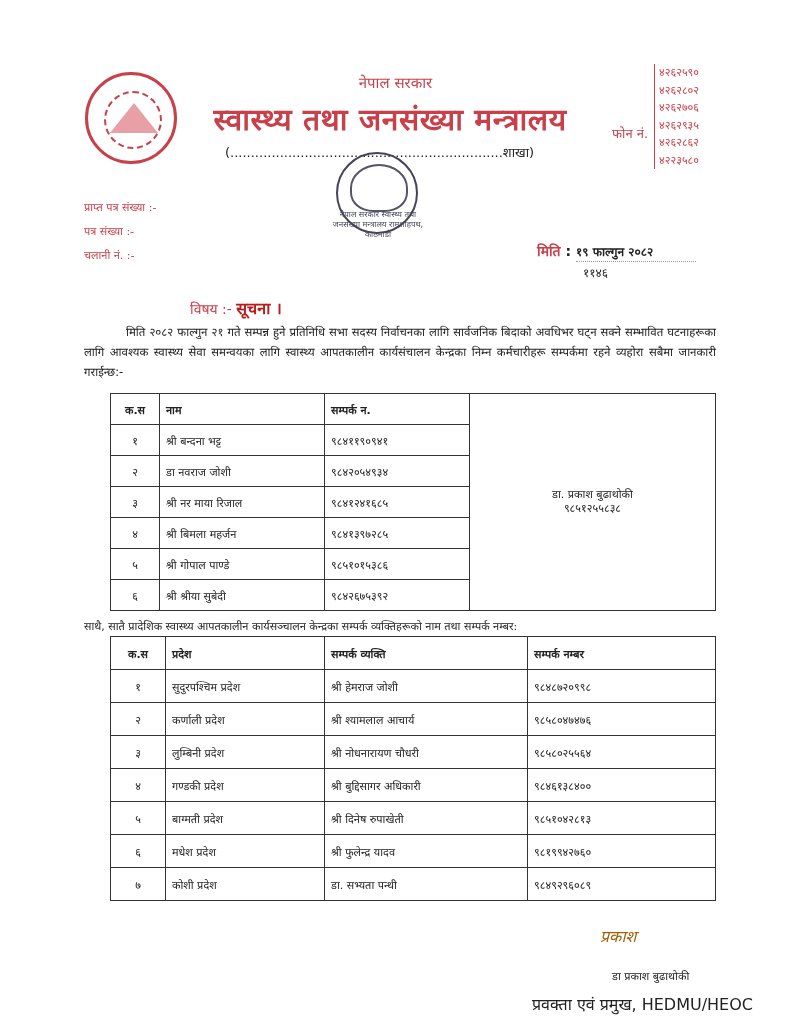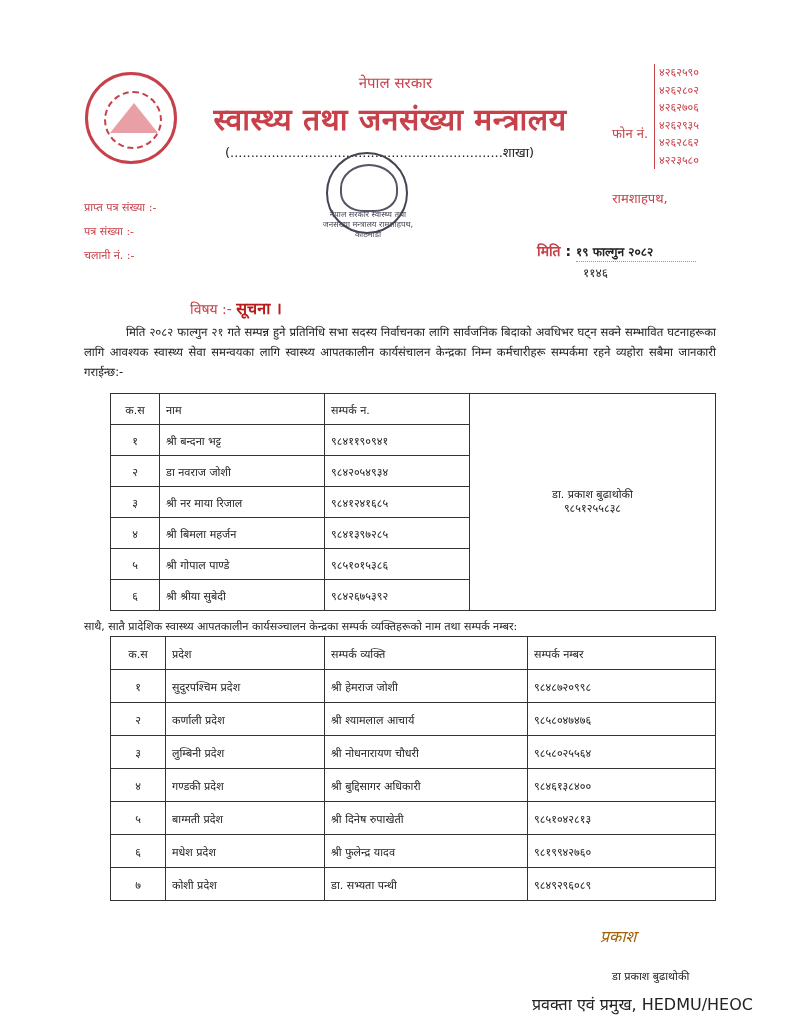--- a/index.html
+++ b/index.html
@@ -2,39 +2,39 @@
 <html><head>
 <meta charset="utf-8">
 <style>
   html,body{margin:0;padding:0;background:#fff;}
   body{width:791px;height:1024px;position:relative;overflow:hidden;font-family:"DejaVu Sans",sans-serif;color:#222;}
   .red{color:#c8404a;}
   .abs{position:absolute;}
   .emblem{left:85px;top:72px;width:92px;height:92px;border-radius:50%;border:3px solid #c8404a;box-sizing:border-box;}
   .emblem-inner{position:absolute;left:16px;top:16px;width:54px;height:54px;border-radius:50%;border:2px dashed #c8404a;}
   .emblem-mtn{position:absolute;left:22px;top:28px;width:0;height:0;border-left:24px solid transparent;border-right:24px solid transparent;border-bottom:30px solid #e8a0a6;}
-  .stamp{left:326px;top:152px;width:82px;height:82px;border-radius:50%;border:2px solid #445;box-sizing:border-box;}
+  .stamp{left:336px;top:152px;width:82px;height:82px;border-radius:50%;border:2px solid #445;box-sizing:border-box;}
   .stamp-inner{position:absolute;left:12px;top:10px;width:54px;height:44px;border-radius:50% 50% 40% 40%;border:2px solid #556;}
   .stamp-text{position:absolute;left:-10px;top:56px;width:100px;text-align:center;font-size:8px;color:#445;line-height:10px;}
   .gov{left:0;width:791px;top:72px;text-align:center;font-size:15px;}
   .ministry{left:150px;width:480px;top:98px;text-align:center;font-size:30px;font-weight:bold;letter-spacing:0.5px;}
   .branch{left:225px;top:143px;font-size:13px;}
   .phone-label{left:612px;top:124px;font-size:13px;}
   .phones{left:654px;top:64px;border-left:1.5px solid #c8404a;padding-left:4px;font-size:11px;line-height:17.5px;}
   .addr{left:560px;top:187px;width:160px;text-align:center;font-size:13px;line-height:24px;}
   .refs{left:84px;top:196px;font-size:11px;line-height:24px;}
   .miti{left:537px;top:241px;font-size:14px;font-weight:bold;}
   .miti-val{display:inline-block;border-bottom:1.5px dotted #999;width:120px;font-size:12px;color:#222;padding-bottom:1px;}
   .chalani{left:583px;top:264px;font-size:12px;}
   .subject{left:190px;top:297px;font-size:14px;}
   .subject b{font-size:16px;color:#b91c1c;}
   .body-text{left:84px;top:322px;width:632px;font-size:11.5px;line-height:20px;text-align:justify;text-indent:42px;}
   table{border-collapse:collapse;position:absolute;font-size:11px;}
   td,th{border:1.5px solid #333;padding:0 6px;text-align:left;height:30px;}
-  th{font-weight:normal;}
+  th{font-weight:bold;}
   .t1{left:110px;top:393px;width:606px;}
   .t1 .sr{width:36px;text-align:center;}
   .t1 .nm{width:152px;}
   .t1 .ph{width:132px;}
   .t1 .side{text-align:center;vertical-align:middle;font-size:11px;line-height:14px;}
   .also{left:84px;top:618px;font-size:11px;}
   .t2{left:110px;top:636px;width:606px;}
   .t2 th,.t2 td{height:32px;}
   .t2 .sr{width:42px;text-align:center;}
   .t2 .pr{width:146px;}
@@ -64,21 +64,20 @@
   <div>४२६२८६२</div>
   <div>४२२३५८०</div>
 </div>
 
 <div class="abs stamp">
   <div class="stamp-inner"></div>
   <div class="stamp-text">नेपाल सरकार स्वास्थ्य तथा जनसंख्या मन्त्रालय रामशाहपथ, काठमाडौं</div>
 </div>
 
 <div class="abs addr red">
-  <div>रामशाहपथ,</div>
 </div>
 
 <div class="abs refs red">
   <div>प्राप्त पत्र संख्या :-</div>
   <div>पत्र संख्या :-</div>
   <div>चलानी नं. :-</div>
 </div>
 
 <div class="abs miti">
   <span class="red">मिति</span>

